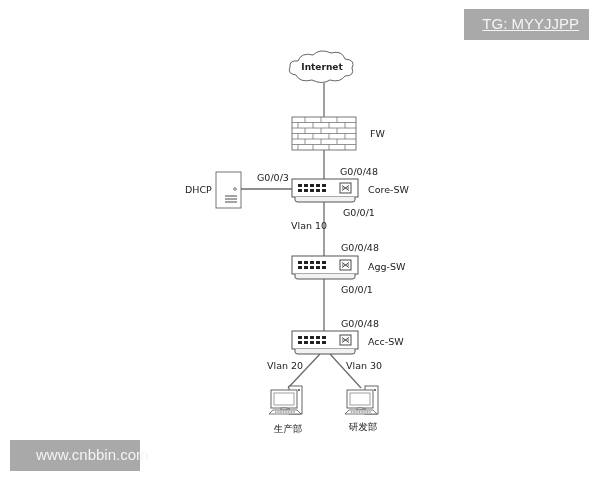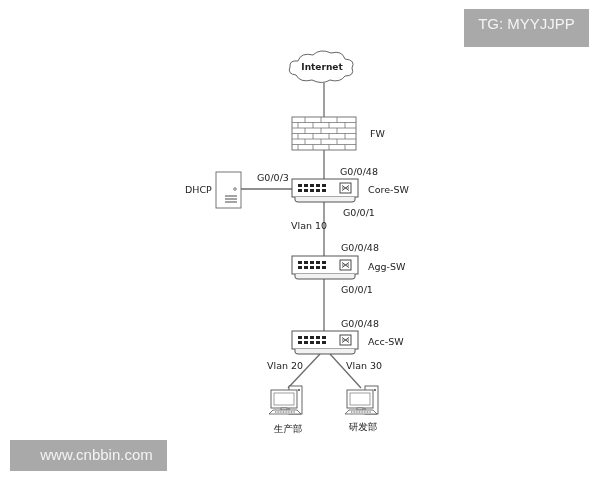--- a/index.html
+++ b/index.html
@@ -9,22 +9,22 @@
       font-family: "DejaVu Sans", sans-serif;
     }
     svg#diagram { position: absolute; left: 0; top: 0; }
     .lbl { font-family: "DejaVu Sans", sans-serif; font-size: 9.5px; fill: #222; }
     .lbl-bold { font-family: "DejaVu Sans", sans-serif; font-size: 9px; font-weight: bold; fill: #222; }
     .wm {
       position: absolute; background: #a9a9a9; color: #f4f4f4;
       font-family: "Liberation Sans", sans-serif; font-size: 15px;
       line-height: 30px; padding: 0 10px; box-sizing: border-box;
     }
-    .wm-tl { left: 464px; top: 9px; width: 125px; height: 38px; text-align: center; }
-    .wm-bl { left: 10px; top: 440px; width: 157px; height: 31px; text-align: center; padding-left: 26px; }
+    .wm-tl { left: 464px; top: 9px; width: 125px; height: 31px; text-align: right; text-decoration: underline; }
+    .wm-bl { left: 10px; top: 440px; width: 130px; height: 31px; text-align: center; padding-left: 26px; }
   </style>
 </head>
 <body>
 
 <svg id="diagram" width="600" height="480" viewBox="0 0 600 480" xmlns="http://www.w3.org/2000/svg">
   <defs>
     <g id="switch-shape">
 
       <rect x="0" y="0" width="66" height="18" fill="#fff" stroke="#555" stroke-width="1"></rect>
 

